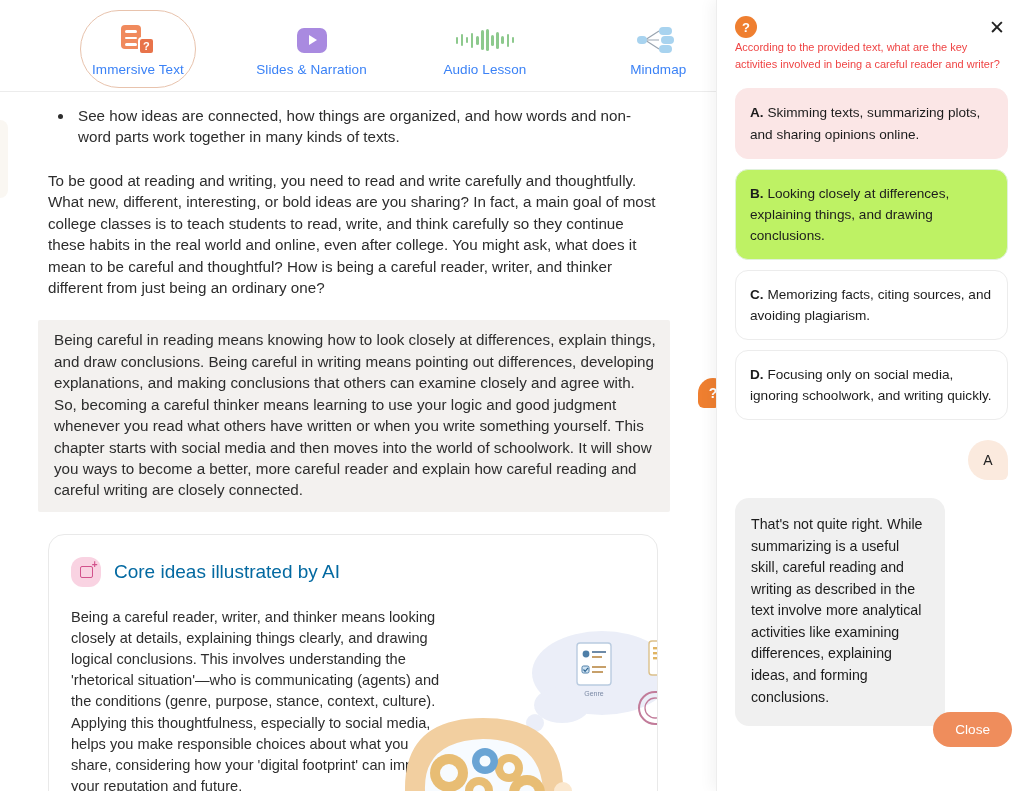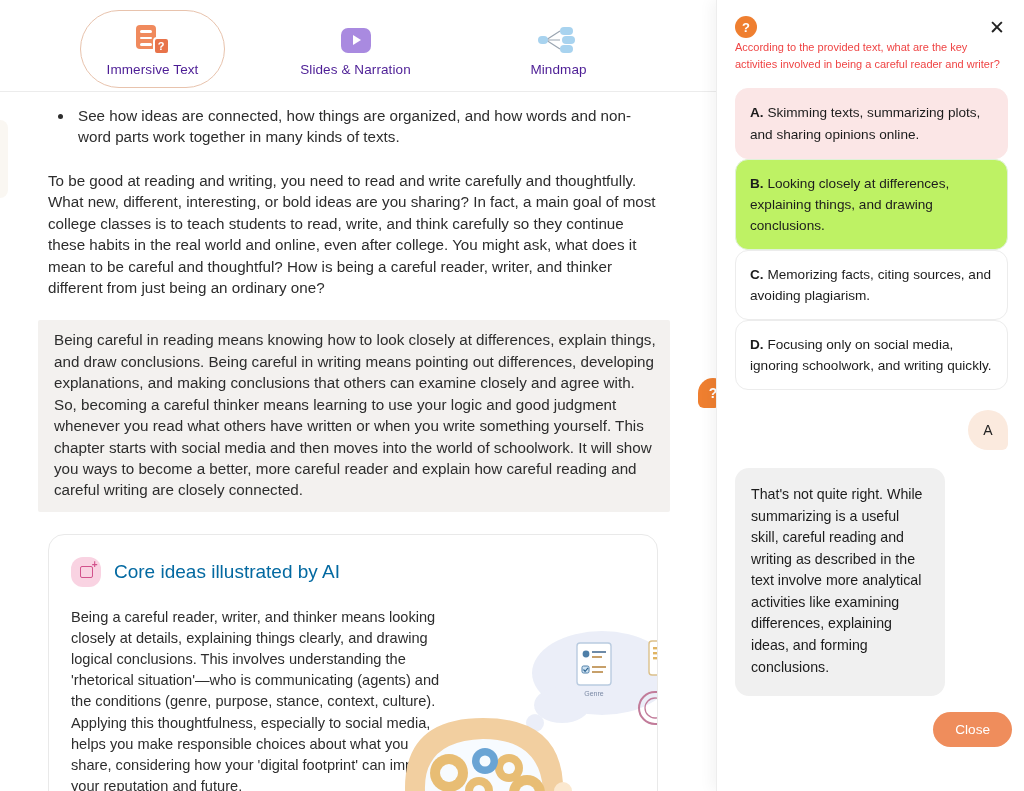--- a/index.html
+++ b/index.html
@@ -39,21 +39,21 @@
     cursor: pointer;
   }
   .navitem.active {
     border: 1px solid #e8c3ad;
     border-radius: 40px;
     background: #fff;
     padding-top: 11px;
   }
   .navicon { height: 36px; display: flex; align-items: center; justify-content: center; }
   .navlabel {
-    font-size: 13.5px; color: #4c1d95; margin-top: 4px; letter-spacing: .1px;
+    font-size: 13.5px; color: #3b82f6; margin-top: 4px; letter-spacing: .1px;
   }
 
   
   .ico-doc { position: relative; width: 34px; height: 30px; }
   .ico-doc .sheet {
     position: absolute; left: 0; top: 0; width: 20px; height: 24px;
     background: #f08a5d; border-radius: 4px;
   }
   .ico-doc .sheet i {
     display: block; height: 2.5px; background: #fff; border-radius: 2px;
@@ -168,21 +168,21 @@
     display:flex; align-items:center; justify-content:center;
   }
   .panel-close {
     font-size: 19px; color: #222; cursor:pointer; line-height: 1;
     padding: 2px 3px; background:none; border:none;
     font-family: "Liberation Sans", sans-serif;
   }
   .question {
     margin-top: 0; font-size: 11px; line-height: 1.52; color: #ef4444;
   }
-  .options { margin-top: 16px; display:flex; flex-direction: column; }
+  .options { margin-top: 16px; display:flex; flex-direction: column; gap: 10px; }
   .opt {
     border-radius: 13px; padding: 13px 14px;
     font-size: 13.6px; line-height: 1.55; color: #1c1c1c;
     border: 1px solid #ececec; background: #fff; cursor: pointer;
   }
   .opt b { font-weight: bold; }
   .opt.wrong { background: #fbe6e6; border-color: #fbe6e6; }
   .opt.correct { background: #bef264; border-color: #e0f1da; }
 
   .answer-row { display:flex; justify-content:flex-end; margin-top: 20px; padding-right: 0; }
@@ -237,20 +237,39 @@
         <div class="navlabel">Immersive Text</div>
       </div>
 
       <div class="navitem">
         <div class="navicon">
           <div class="ico-play"></div>
         </div>
         <div class="navlabel">Slides &amp; Narration</div>
       </div>
 
+      <div class="navitem">
+        <div class="navicon">
+          <div class="ico-wave">
+            <span style="height:7px"></span>
+              <span style="height:12px"></span>
+              <span style="height:6px"></span>
+            <span style="height:15px"></span>
+              <span style="height:9px"></span>
+              <span style="height:20px"></span>
+            <span style="height:22px"></span>
+              <span style="height:11px"></span>
+              <span style="height:17px"></span>
+            <span style="height:8px"></span>
+              <span style="height:13px"></span>
+              <span style="height:6px"></span>
+          </div>
+        </div>
+        <div class="navlabel">Audio Lesson</div>
+      </div>
 
       <div class="navitem">
         <div class="navicon">
           <svg width="46" height="30" viewBox="0 0 46 30">
             <path d="M10 15 L24 6 M10 15 L24 15 M10 15 L24 24" stroke="#9aa5b1" stroke-width="1.2" fill="none"></path>
             <rect x="2" y="11" width="10" height="8" rx="4" fill="#a8d3ef"></rect>
             <rect x="24" y="2" width="13" height="8" rx="4" fill="#a8d3ef"></rect>
             <rect x="26" y="11" width="13" height="8" rx="4" fill="#a8d3ef"></rect>
             <rect x="24" y="20" width="13" height="8" rx="4" fill="#a8d3ef"></rect>
           </svg>

